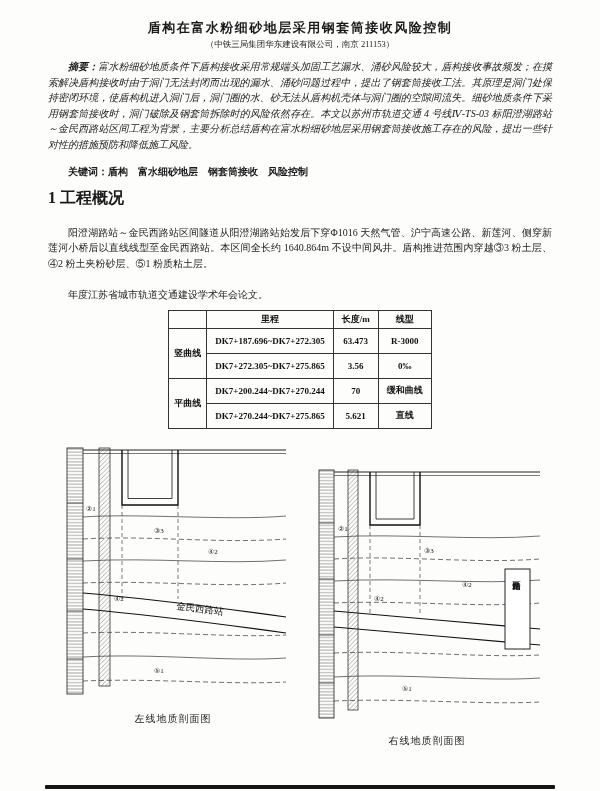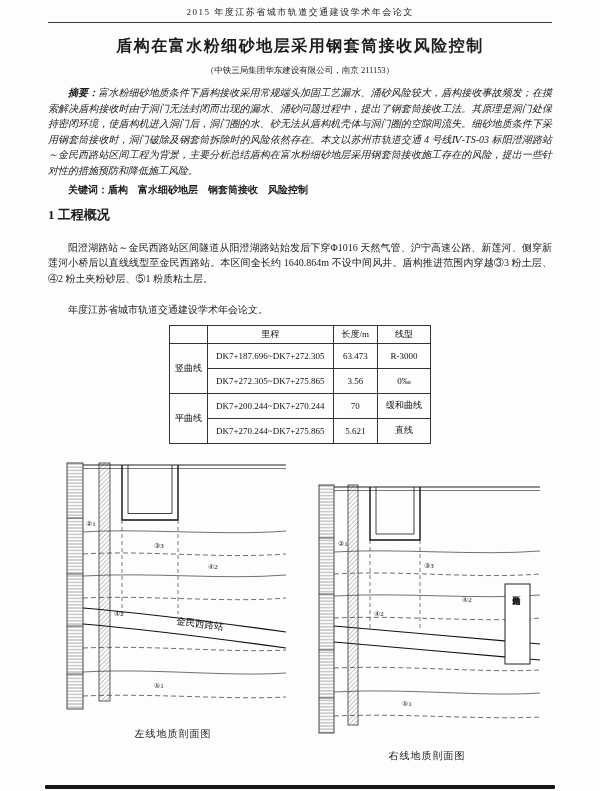--- a/index.html
+++ b/index.html
@@ -3,52 +3,48 @@
 <meta charset="utf-8">
 <style>
   * { margin:0; padding:0; box-sizing:border-box; }
   html,body { background:#ffffff; }
   body { font-family:"Liberation Serif","DejaVu Serif",serif; color:#1a1a1a; }
   .page { position:relative; width:600px; height:791px; margin:0 auto; background:#fdfdfc; padding:6px 48px 0; overflow:hidden; }
 
   .header-text { text-align:center; font-size:9px; letter-spacing:1.5px; color:#222; }
   .header-rule { border:none; border-top:1px solid #3a3a3a; margin-top:3px; }
 
-  .title { text-align:center; font-size:16px; font-weight:bold; letter-spacing:1.5px; margin-top:13px; }
+  .title { text-align:center; font-size:13px; font-weight:bold; letter-spacing:1.5px; margin-top:13px; }
   .author { text-align:center; font-size:10.5px; margin-top:7px; }
-  .affiliation { text-align:center; font-size:8.5px; margin-top:8px; color:#222; }
+  .affiliation { text-align:center; font-size:8.5px; margin-top:2px; color:#222; }
 
   .para { font-size:10px; line-height:1.55; text-align:justify; text-indent:2em;margin-top:16px; }
   .abstract { margin-top:8px;font-style:italic; }
   .label-bold { font-weight:bold; }
-  .keywords { margin-top:4px; font-weight:bold; }
-
-  .section-heading { font-size:13px; font-weight:bold; margin:8px 0 4px; }
+  .keywords { margin-top:12px; font-weight:bold; }
+
+  .section-heading { font-size:16px; font-weight:bold; margin:8px 0 4px; }
 
   table.route { border-collapse:collapse; margin:7px auto 5px; font-size:9px; color:#111; }
-  table.route th, table.route td { border:1px solid #333; padding:2px 8px; text-align:center; font-weight:normal; white-space:nowrap; }
+  table.route th, table.route td { border:1px solid #333; padding:2px 8px; text-align:center; font-weight:bold; white-space:nowrap; }
   table.route td.grp { padding:18px 5px; }
 
   .figures { display:flex; justify-content:center; align-items:flex-start; gap:22px; margin-top:12px; }
   .figure { display:flex; flex-direction:column; align-items:center; }
   .figure.right { margin-top:22px; }
   .geo-svg { display:block; }
   .figure-caption { font-size:10px; margin-top:3px; letter-spacing:1px; }
 
   .scan-edge { position:absolute; bottom:2px; left:45px; right:45px; height:4px; background:#161616; border-radius:1px; }
 </style>
 </head>
 <body>
 
 <div class="page">
 
-  <div>
-    <div class="header-text">2015 年度江苏省城市轨道交通建设学术年会论文</div>
-    <hr class="header-rule">
-  </div>
 
   <h1 class="title">盾构在富水粉细砂地层采用钢套筒接收风险控制</h1>
   <div class="affiliation">（中铁三局集团华东建设有限公司，南京 211153）</div>
 
   <p class="para abstract"><span class="label-bold">摘要：</span><span>富水粉细砂地质条件下盾构接收采用常规端头加固工艺漏水、涌砂风险较大，盾构接收事故频发；在摸索解决盾构接收时由于洞门无法封闭而出现的漏水、涌砂问题过程中，提出了钢套筒接收工法。其原理是洞门处保持密闭环境，使盾构机进入洞门后，洞门圈的水、砂无法从盾构机壳体与洞门圈的空隙间流失。细砂地质条件下采用钢套筒接收时，洞门破除及钢套筒拆除时的风险依然存在。本文以苏州市轨道交通 4 号线Ⅳ-TS-03 标阳澄湖路站～金民西路站区间工程为背景，主要分析总结盾构在富水粉细砂地层采用钢套筒接收施工存在的风险，提出一些针对性的措施预防和降低施工风险。</span></p>
 
   <p class="para keywords"><span>关键词：</span><span>盾构　富水细砂地层　钢套筒接收　风险控制</span></p>
 
   <h2 class="section-heading">1 工程概况</h2>
 

